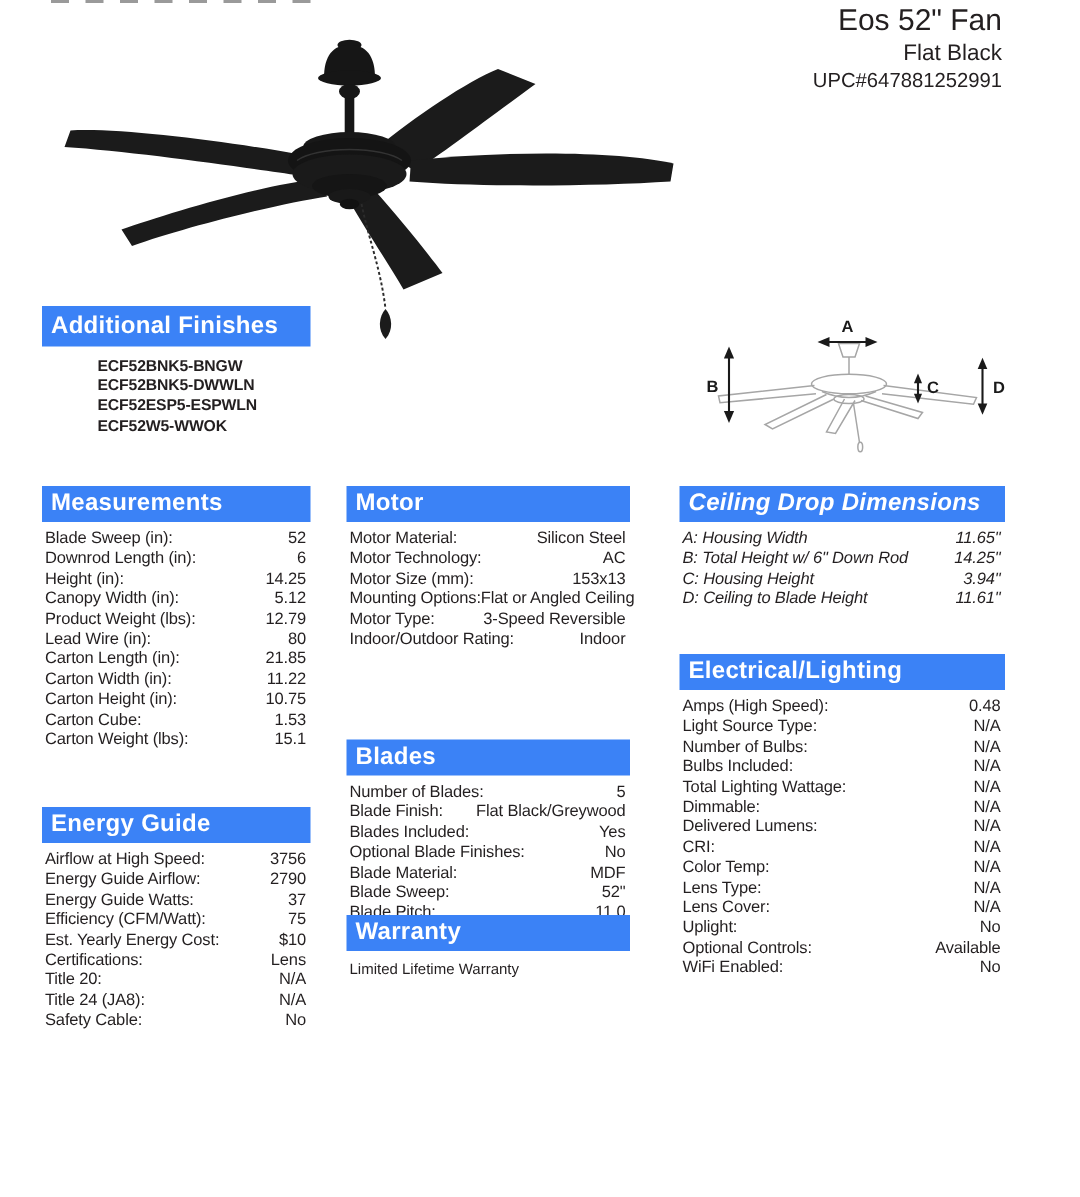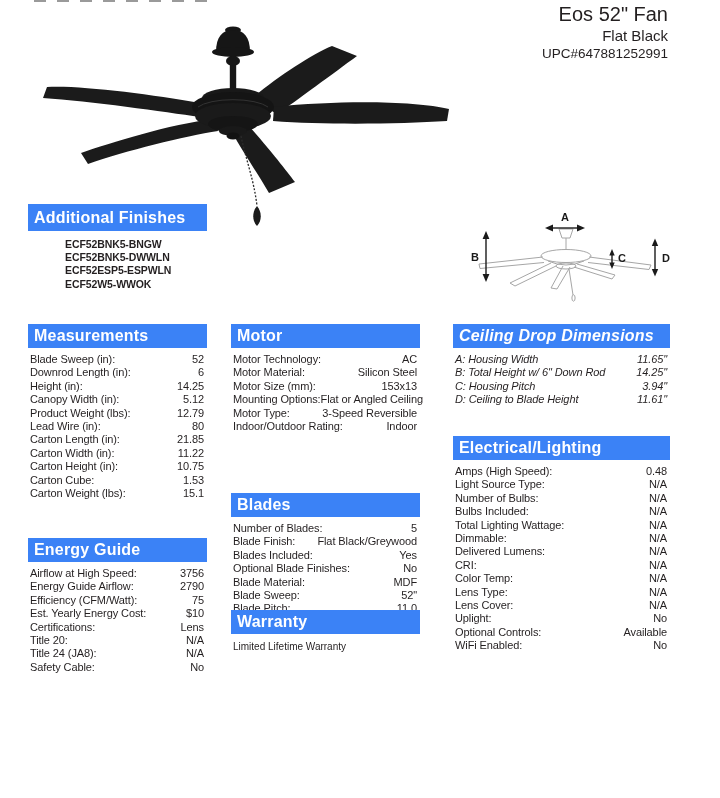--- a/index.html
+++ b/index.html
@@ -189,20 +189,24 @@
     <div class="rows">
         <div class="spec-row">
           <span class="spec-label">Airflow at High Speed:</span>
           <span class="spec-value">3756</span>
         </div>
         <div class="spec-row">
           <span class="spec-label">Energy Guide Airflow:</span>
           <span class="spec-value">2790</span>
         </div>
         <div class="spec-row">
+          <span class="spec-label">Energy Guide Watts:</span>
+          <span class="spec-value">37</span>
+        </div>
+        <div class="spec-row">
           <span class="spec-label">Efficiency (CFM/Watt):</span>
           <span class="spec-value">75</span>
         </div>
         <div class="spec-row">
           <span class="spec-label">Est. Yearly Energy Cost:</span>
           <span class="spec-value">$10</span>
         </div>
         <div class="spec-row">
           <span class="spec-label">Certifications:</span>
           <span class="spec-value">Lens</span>
@@ -219,26 +223,26 @@
           <span class="spec-label">Safety Cable:</span>
           <span class="spec-value">No</span>
         </div>
       </div>
   </div>
 
   <div class="section" style="left:231px;top:324px;width:189px;">
     <div class="bar">Motor</div>
     <div class="rows">
         <div class="spec-row">
+          <span class="spec-label">Motor Material:</span>
+          <span class="spec-value">Silicon Steel</span>
+        </div>
+        <div class="spec-row">
           <span class="spec-label">Motor Technology:</span>
           <span class="spec-value">AC</span>
-        </div>
-        <div class="spec-row">
-          <span class="spec-label">Motor Material:</span>
-          <span class="spec-value">Silicon Steel</span>
         </div>
         <div class="spec-row">
           <span class="spec-label">Motor Size (mm):</span>
           <span class="spec-value">153x13</span>
         </div>
         <div class="spec-row">
           <span class="spec-label">Mounting Options:</span>
           <span class="spec-value">Flat or Angled Ceiling</span>
         </div>
         <div class="spec-row">
@@ -296,21 +300,21 @@
     <div class="rows">
         <div class="spec-row">
           <span class="spec-label">A: Housing Width</span>
           <span class="spec-value">11.65"</span>
         </div>
         <div class="spec-row">
           <span class="spec-label">B: Total Height w/ 6" Down Rod</span>
           <span class="spec-value">14.25"</span>
         </div>
         <div class="spec-row">
-          <span class="spec-label">C: Housing Pitch</span>
+          <span class="spec-label">C: Housing Height</span>
           <span class="spec-value">3.94"</span>
         </div>
         <div class="spec-row">
           <span class="spec-label">D: Ceiling to Blade Height</span>
           <span class="spec-value">11.61"</span>
         </div>
       </div>
   </div>
 
   <div class="section" style="left:453px;top:436px;width:217px;">

